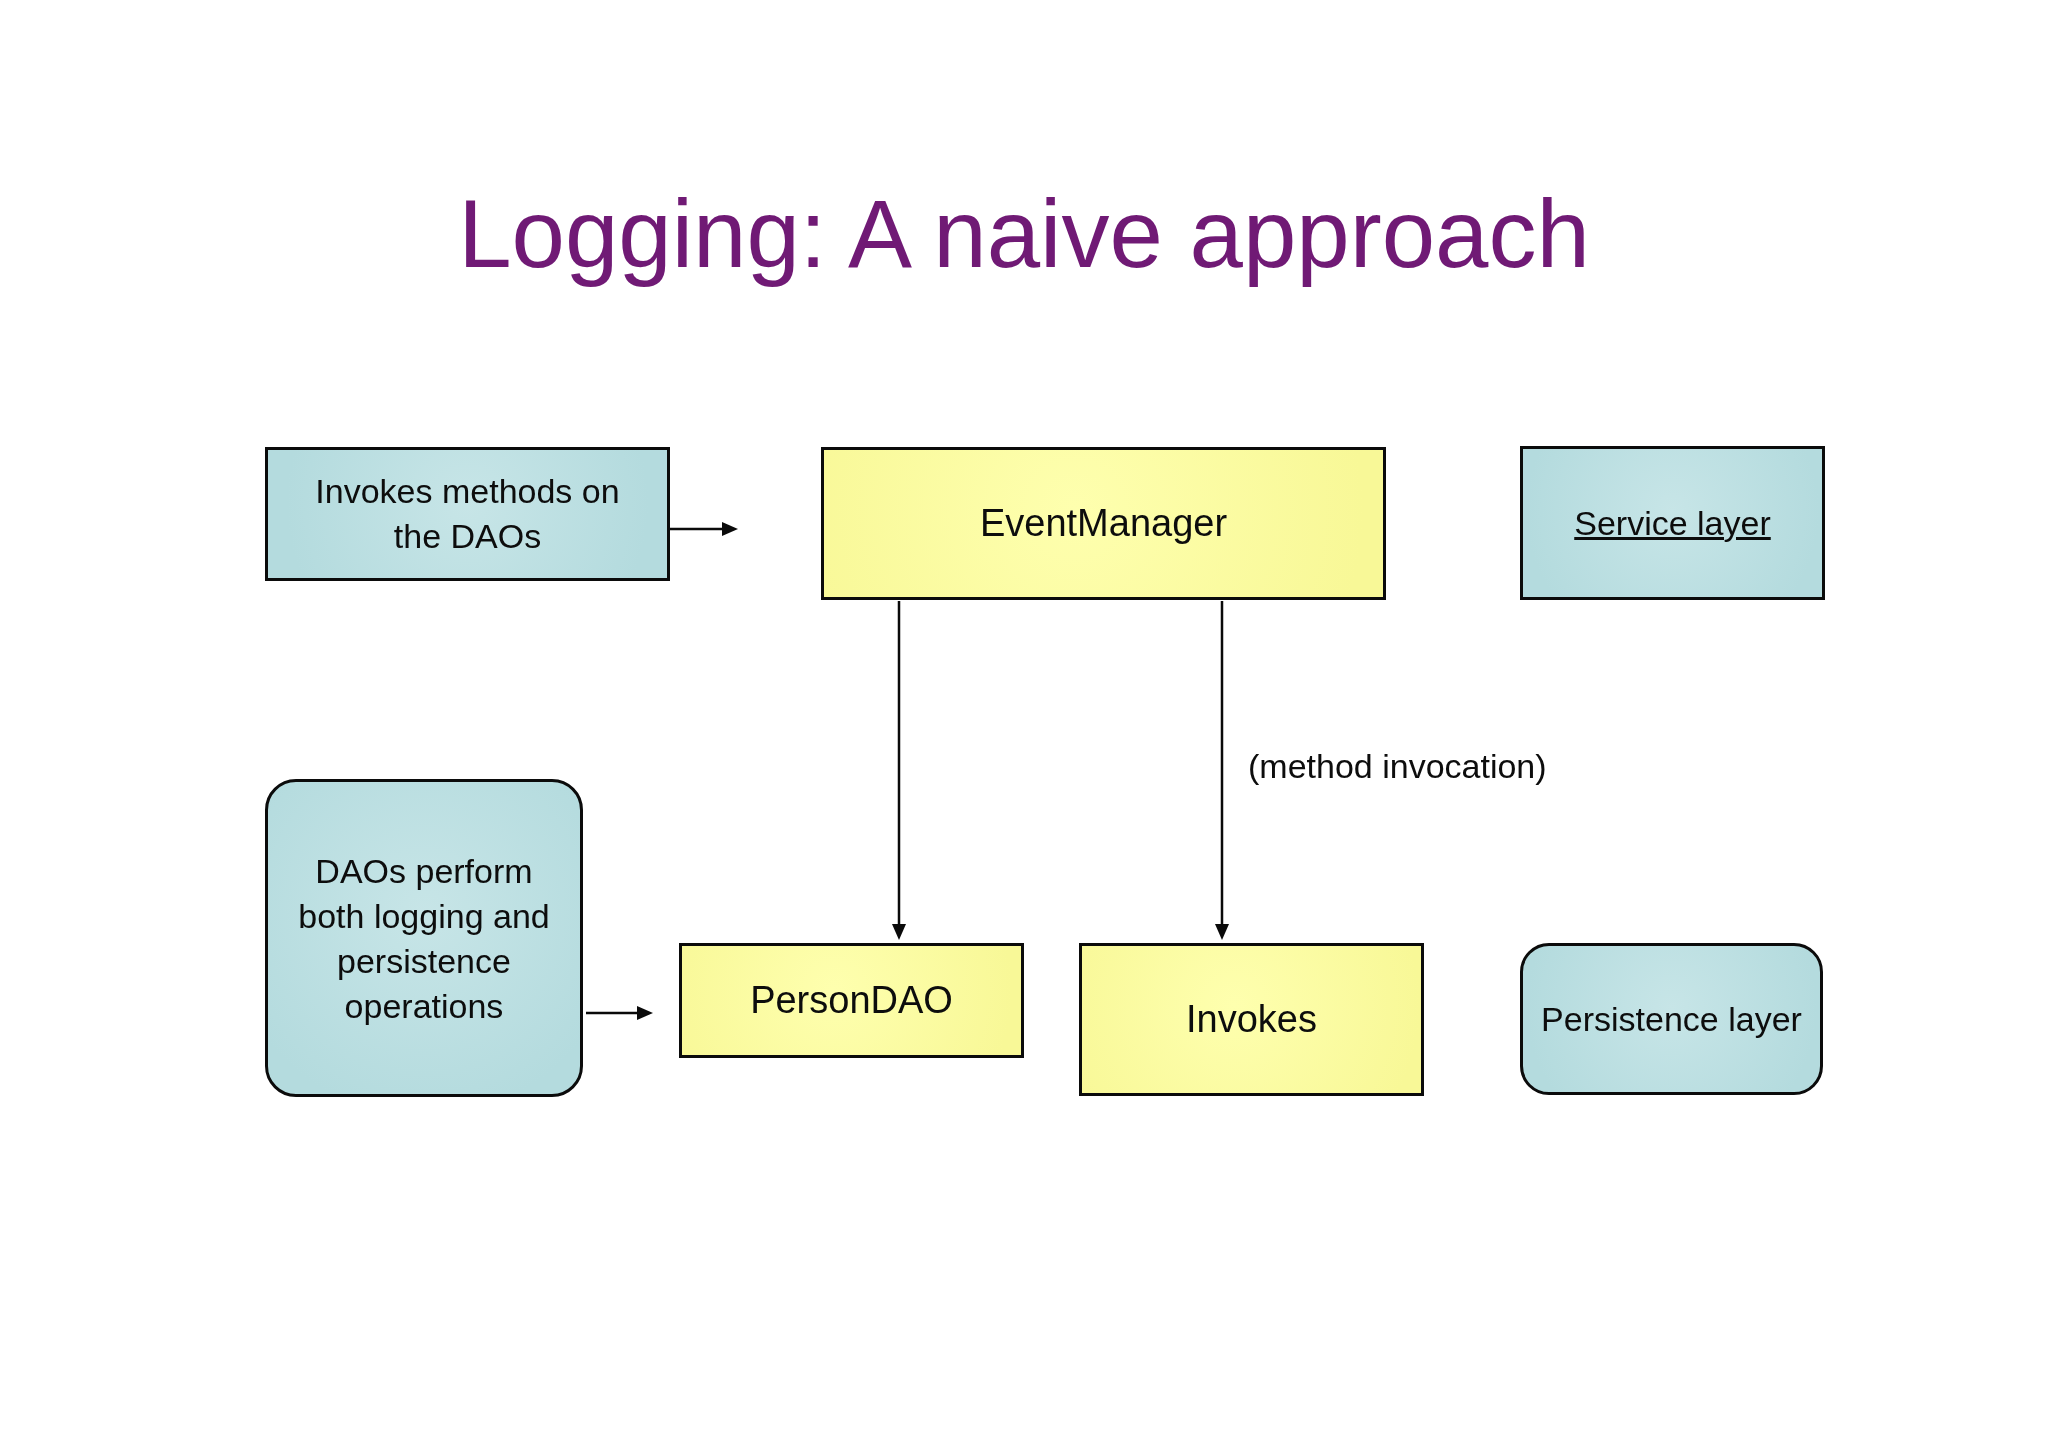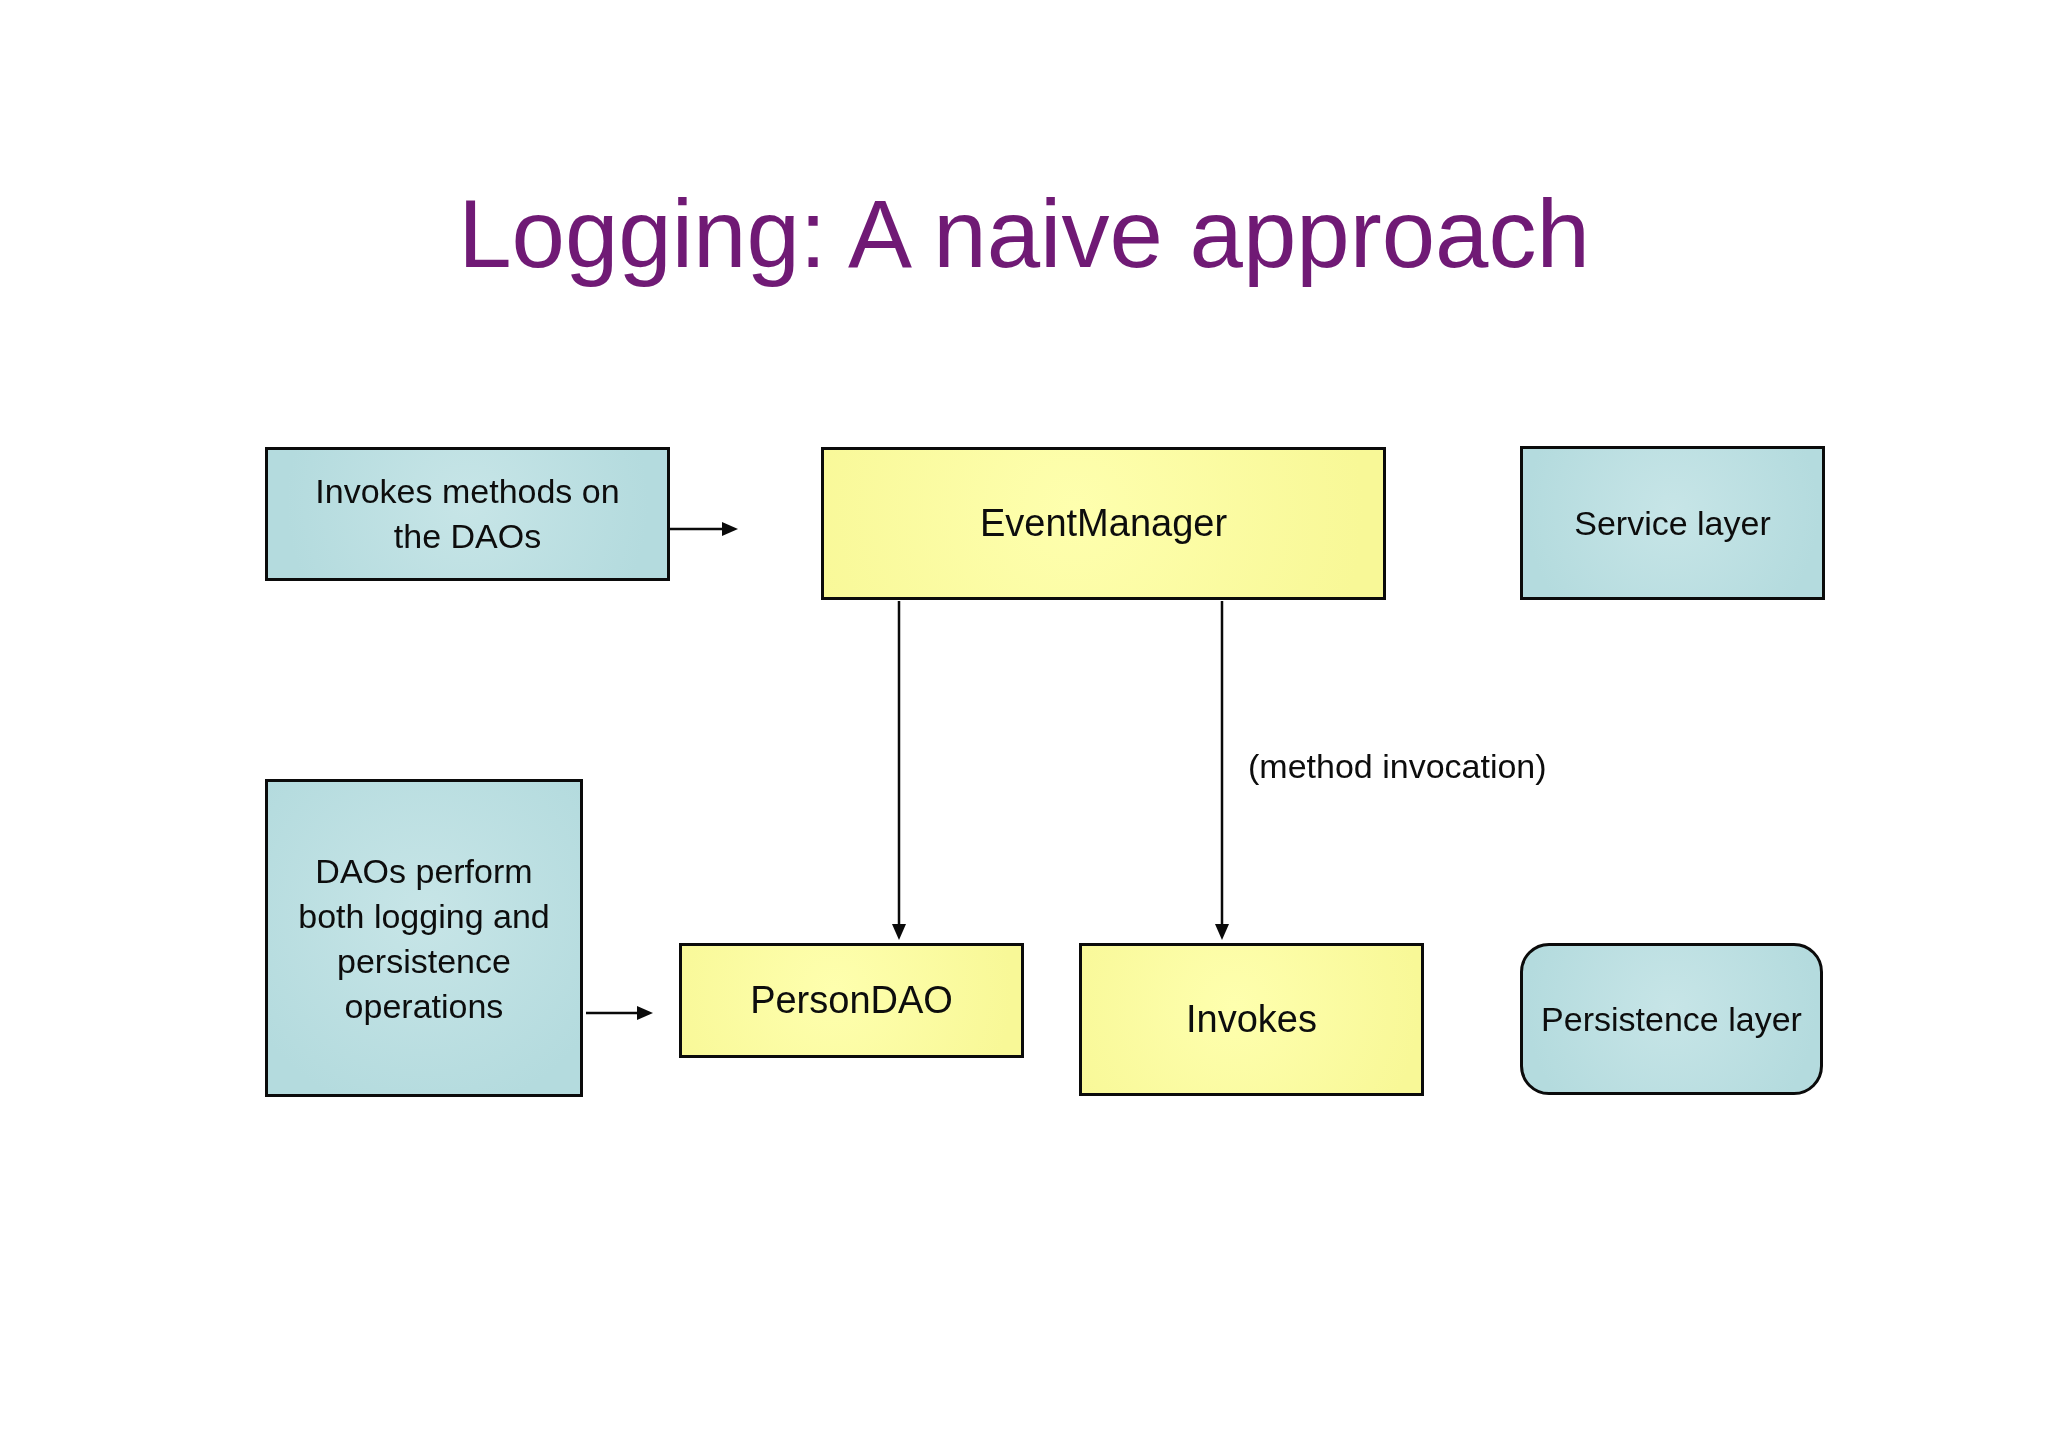--- a/index.html
+++ b/index.html
@@ -44,22 +44,22 @@
   .box.note {
     background: radial-gradient(circle at 50% 42%, #c7e5e7 0%, #b4dbde 85%);
     font-size: 34px;
   }
   .box.component {
     background: radial-gradient(circle at 45% 40%, #feffae 0%, #f8f897 90%);
     font-size: 38px;
   }
   #invokes-note   { left: 265px;  top: 447px; width: 405px; height: 134px; }
   #event-manager  { left: 821px;  top: 447px; width: 565px; height: 153px; }
-  #service-layer  { left: 1520px; top: 446px; width: 305px; height: 154px; font-size: 34px; }
-  #daos-note      { left: 265px;  top: 779px; width: 318px; height: 318px; padding-top: 2px; }
+  #service-layer  { left: 1520px; top: 446px; width: 305px; height: 154px; font-size: 34px; text-decoration: underline; }
+  #daos-note      { left: 265px;  top: 779px; width: 318px; height: 318px; padding-top: 2px; border-radius: 31px; }
   #person-dao     { left: 679px;  top: 943px; width: 345px; height: 115px; }
   #event-dao      { left: 1079px; top: 943px; width: 345px; height: 153px; }
   #persistence-layer { left: 1520px; top: 943px; width: 303px; height: 152px; font-size: 34px; border-radius: 29px; }
   .annotation {
     position: absolute;
     left: 1248px;
     top: 747px;
     font-size: 34px;
     color: #0d0d0d;
     white-space: nowrap;

